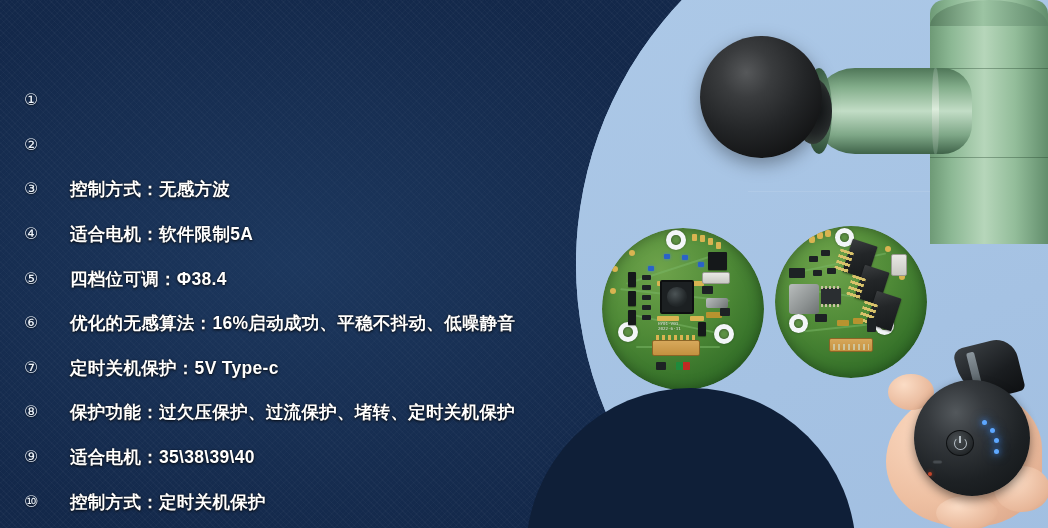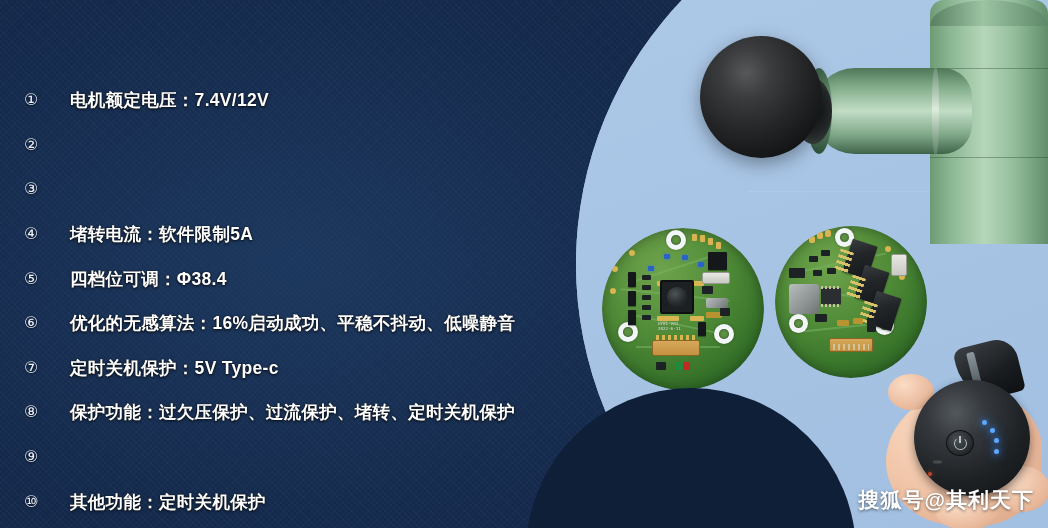--- a/index.html
+++ b/index.html
@@ -426,34 +426,34 @@
     <div class="ledp" style="left:110px; top:82px;"></div>
     <div class="ledp" style="left:110px; top:93px;"></div>
     <div class="dev-port"></div>
     <div class="dev-dot"></div>
   </div>
 
   <div id="spec-list">
 
     <div class="spec-row">
       <span class="spec-num">①</span>
-      <span class="spec-text">电机额定电压：7.4V/12V</span>
     </div>
 
     <div class="spec-row">
       <span class="spec-num">②</span>
     </div>
 
     <div class="spec-row">
       <span class="spec-num">③</span>
+      <span class="spec-text">控制方式：无感方波</span>
     </div>
 
     <div class="spec-row">
       <span class="spec-num">④</span>
-      <span class="spec-text">堵转电流：软件限制5A</span>
+      <span class="spec-text">适合电机：软件限制5A</span>
     </div>
 
     <div class="spec-row">
       <span class="spec-num">⑤</span>
       <span class="spec-text">四档位可调：Φ38.4</span>
     </div>
 
     <div class="spec-row">
       <span class="spec-num">⑥</span>
       <span class="spec-text">优化的无感算法：16%启动成功、平稳不抖动、低噪静音</span>
@@ -464,24 +464,24 @@
       <span class="spec-text">定时关机保护：5V Type-c</span>
     </div>
 
     <div class="spec-row">
       <span class="spec-num">⑧</span>
       <span class="spec-text">保护功能：过欠压保护、过流保护、堵转、定时关机保护</span>
     </div>
 
     <div class="spec-row">
       <span class="spec-num">⑨</span>
+      <span class="spec-text">适合电机：35\38\39\40</span>
     </div>
 
     <div class="spec-row">
       <span class="spec-num">⑩</span>
-      <span class="spec-text">其他功能：定时关机保护</span>
-    </div>
-
-  </div>
-
-  <div id="watermark">搜狐号@其利天下</div>
+      <span class="spec-text">控制方式：定时关机保护</span>
+    </div>
+
+  </div>
+
 
 </div>
 
 </body></html>

